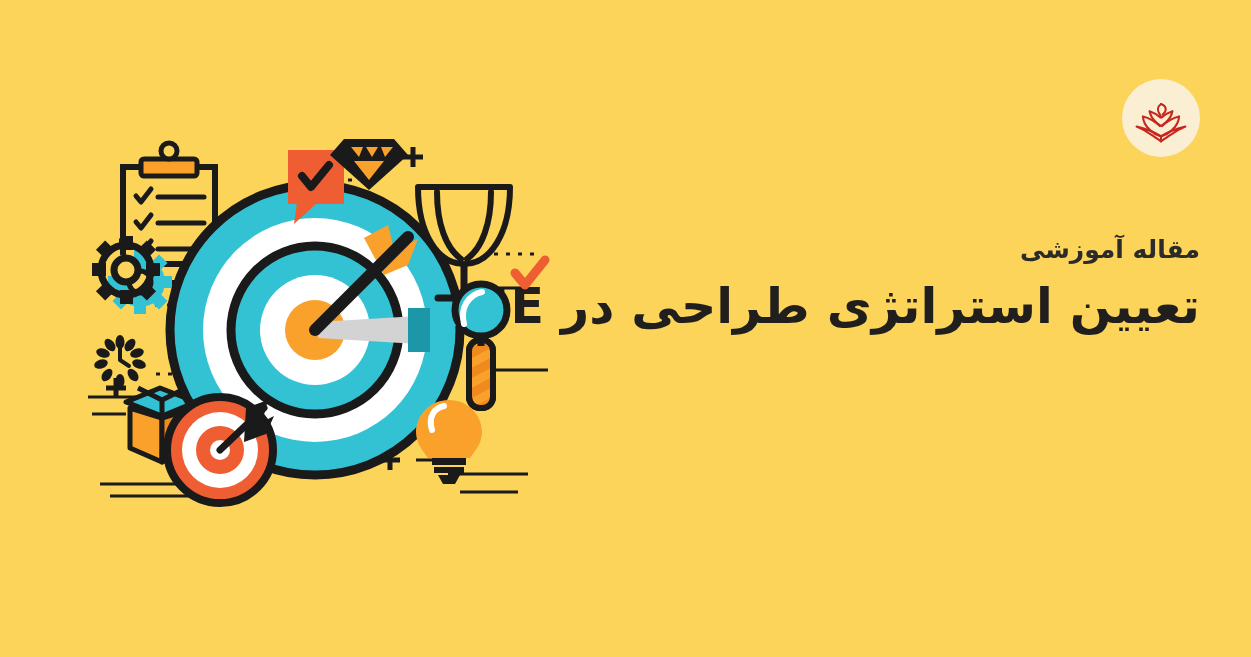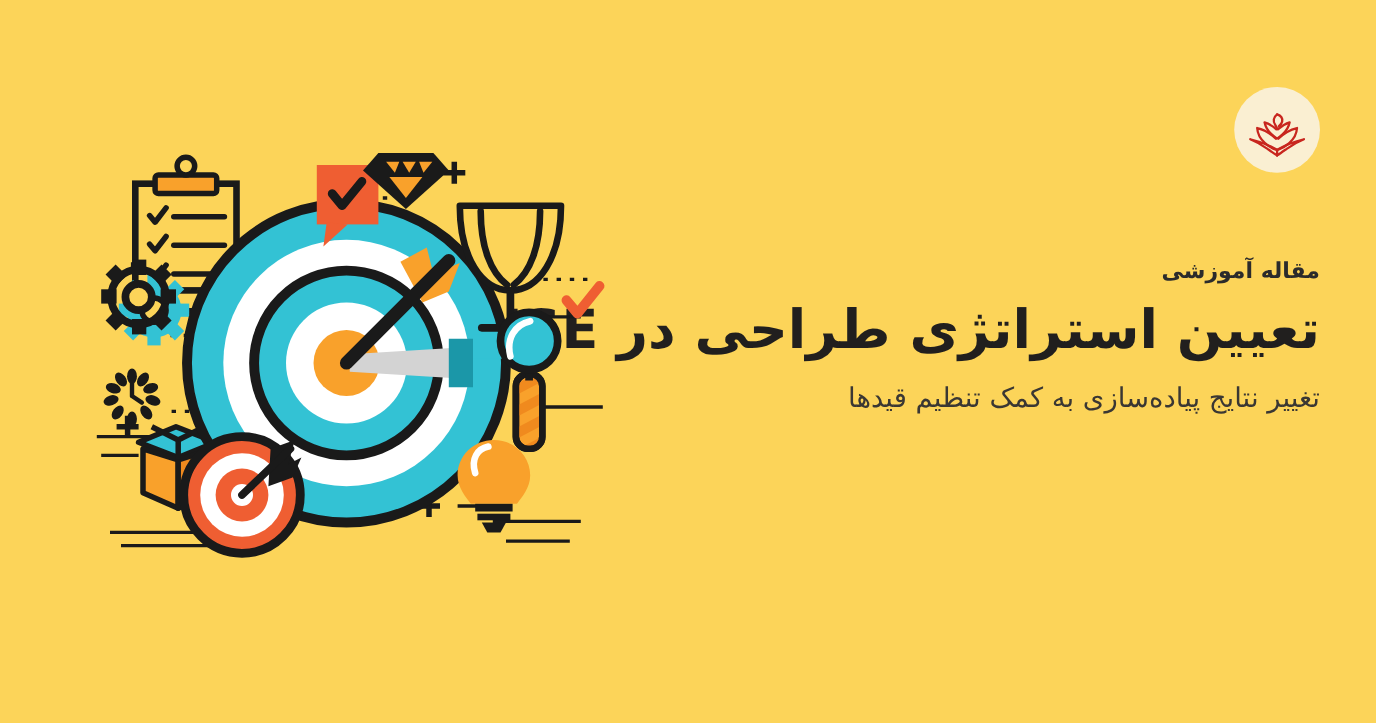--- a/index.html
+++ b/index.html
@@ -23,21 +23,21 @@
   }
   .logo-badge svg{display:block;}
 
   
   .text-block{
     position:absolute;right:51px;top:232px;
     width:640px;text-align:right;
     direction:rtl;
   }
   .eyebrow{
-    font-size:20px;font-weight:700;color:#2B2B2B;
+    font-size:25px;font-weight:700;color:#2B2B2B;
     line-height:1.4;margin:0 0 10px 0;letter-spacing:0;
   }
   .headline{
     font-size:49px;font-weight:700;color:#211F1E;
     line-height:1.22;margin:0 0 14px 0;white-space:nowrap;
   }
   .subhead{
     font-size:25px;font-weight:400;color:#3A3733;
     line-height:1.45;margin:0;white-space:nowrap;
   }
@@ -76,21 +76,20 @@
 
           <path d="M29 43.4 L29 48.4"></path>
         </g>
       </svg>
     </span>
   </div>
 
   <div class="text-block">
     <p class="eyebrow">مقاله آموزشی</p>
     <h1 class="headline">تعیین استراتژی طراحی در ISE</h1>
-    <p class="subhead">تغییر نتایج پیاده‌سازی به کمک تنظیم قیدها</p>
   </div>
 
   <div class="illustration">
     <svg viewBox="0 0 510 400" aria-hidden="true">
       <defs>
         <clipPath id="bulbClip">
             <circle cx="371" cy="318" r="30"></circle>
           </clipPath>
         <clipPath id="lensClip">
             <circle cx="403" cy="198" r="26"></circle>

